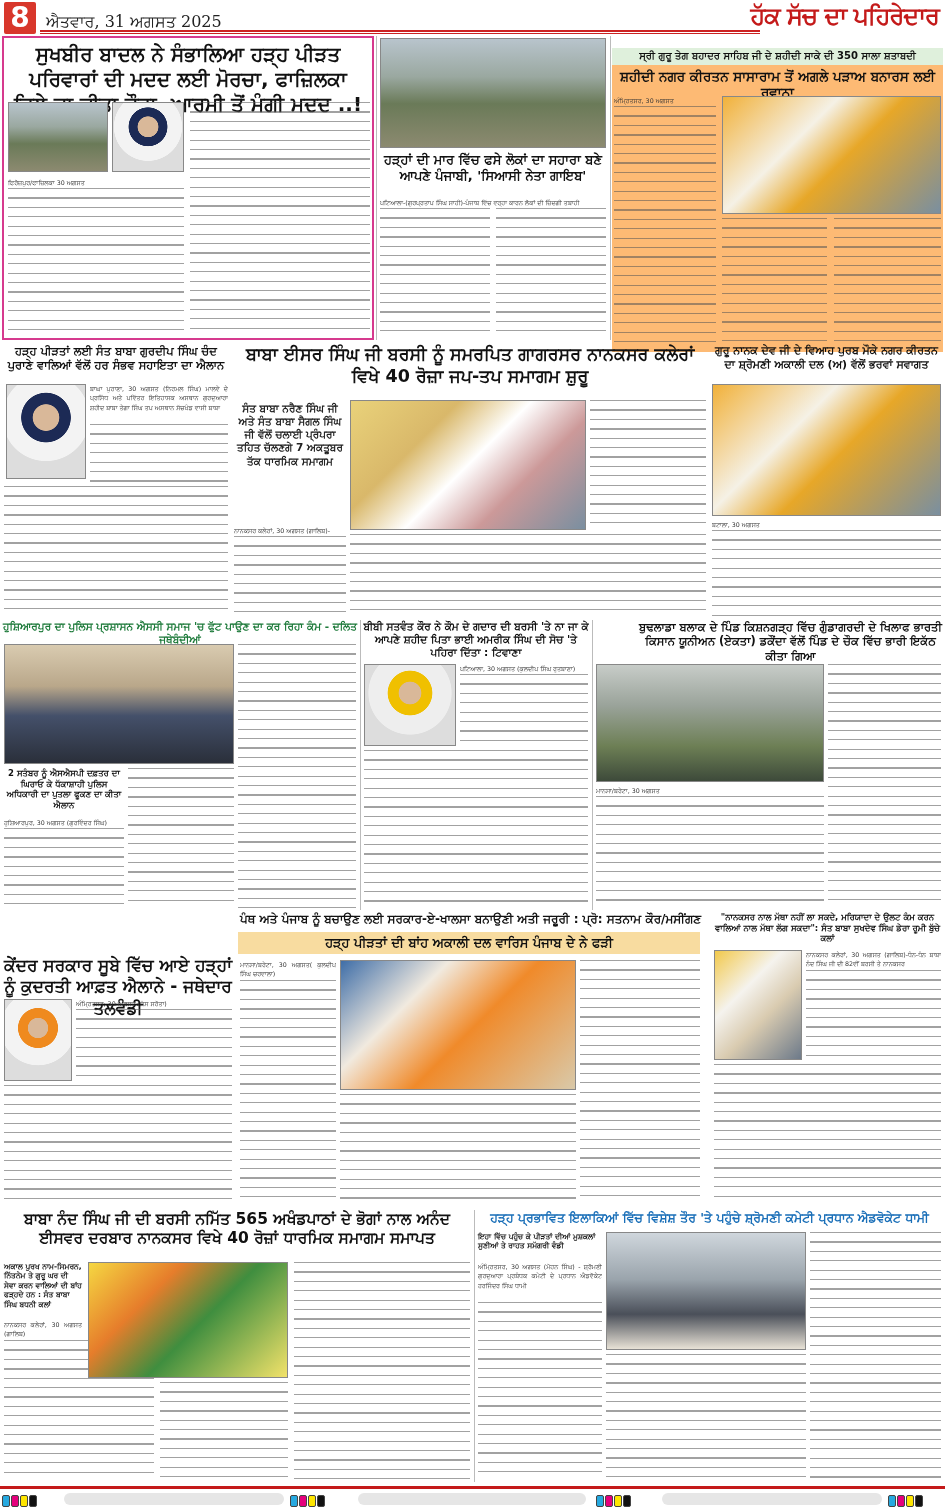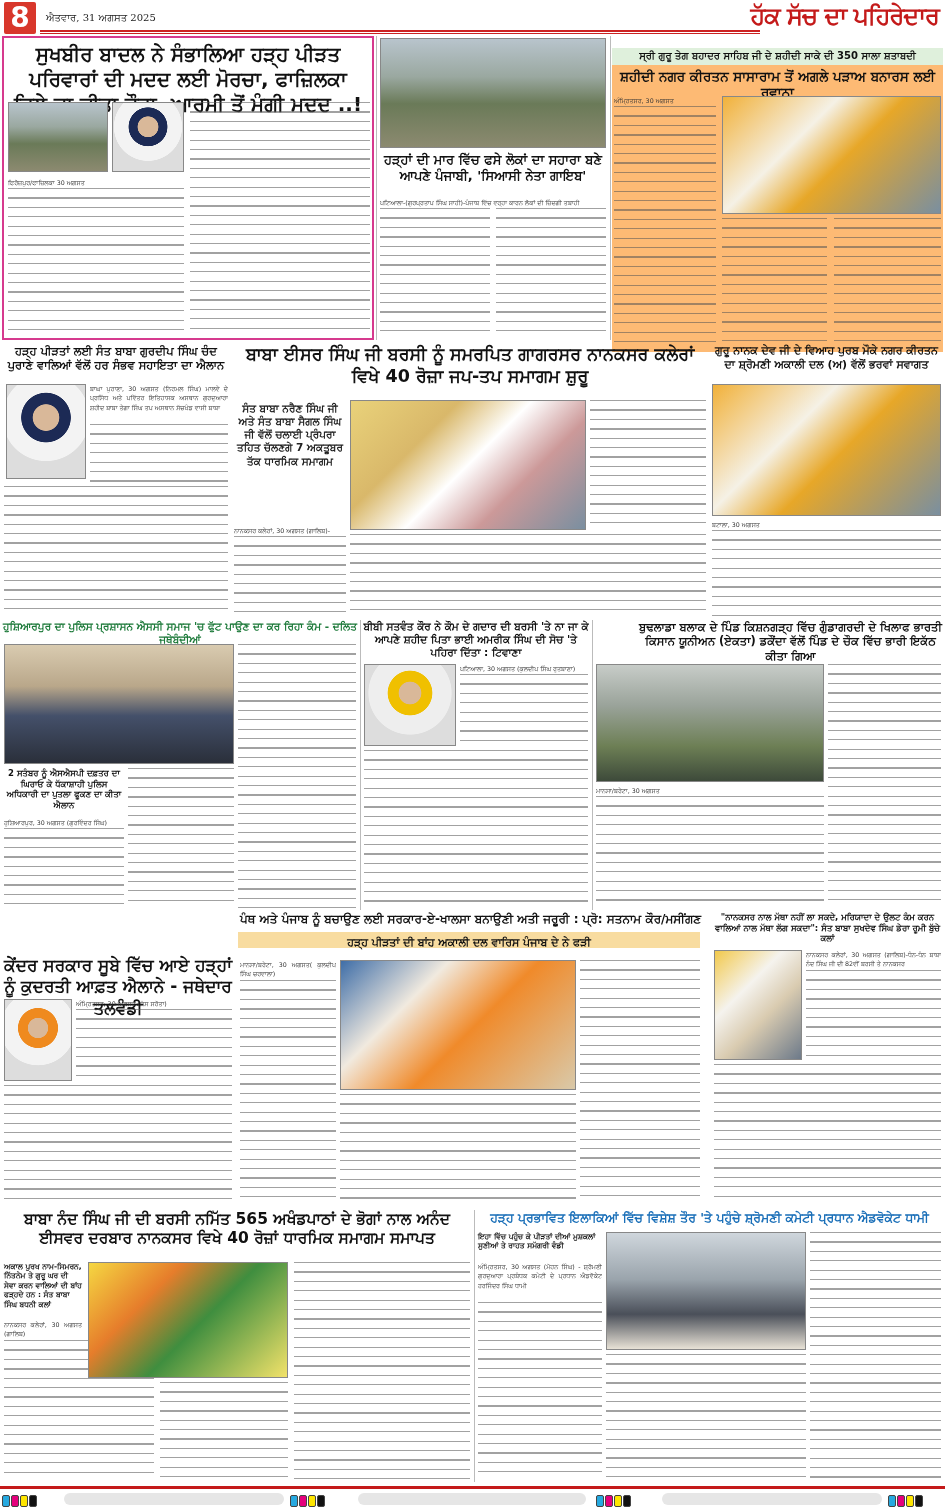--- a/index.html
+++ b/index.html
@@ -2,21 +2,21 @@
 <html><head>
 <meta charset="utf-8">
 <style>
   * { box-sizing: border-box; margin: 0; padding: 0; }
   html, body { width: 945px; height: 1507px; background: #fff; overflow: hidden; }
   body { font-family: "DejaVu Sans", sans-serif; color: #111; position: relative; }
   .abs { position: absolute; }
 
   
   .page-num { left: 4px; top: 2px; width: 32px; height: 32px; background: #d8372b; color: #fff; font-weight: bold; font-size: 28px; line-height: 32px; text-align: center; border-radius: 2px; }
-  .date { left: 46px; top: 12px; font-size: 10px; color: #222; font-family: "DejaVu Serif", serif; }
+  .date { left: 46px; top: 12px; font-size: 16px; color: #222; font-family: "DejaVu Serif", serif; }
   .masthead-rule { left: 40px; top: 30px; width: 720px; height: 4px; border-top: 2px solid #c22; border-bottom: 1px solid #c22; }
   .logo { right: 6px; top: 2px; font-size: 24px; font-weight: bold; color: #c41a1a; font-family: "DejaVu Sans", sans-serif; letter-spacing: -1px; }
   .pinkbox { border: 2px solid #d63a8e; }
   .hl { font-weight: bold; text-align: center; line-height: 1.25; color: #111; }
   .hl-green { color: #1d7a3a; }
   .hl-blue { color: #1a6fb8; }
   .hl-banner { background: #f8dca0; text-align: center; font-weight: bold; }
   .sub-green { background: #dff0dc; }
 
   .photo { background: linear-gradient(135deg, #8a9a7a 0%, #b7a98a 40%, #6f7f8f 100%); border: 1px solid #888; }
@@ -131,21 +131,21 @@
 <div class="abs" style="left:2px; top:955px; width:232px; height:250px;">
   <div class="hl" style="font-size:17px;">ਕੇਂਦਰ ਸਰਕਾਰ ਸੂਬੇ ਵਿੱਚ ਆਏ ਹੜ੍ਹਾਂ ਨੂੰ ਕੁਦਰਤੀ ਆਫ਼ਤ ਐਲਾਨੇ - ਜਥੇਦਾਰ ਤਲਵੰਡੀ</div>
   <div class="abs photo portrait" style="left:2px; top:44px; width:68px; height:82px; background:radial-gradient(circle at 50% 35%, #d9b899 0 16%, #ef8a1e 17% 32%, #f3f3f3 33% 60%, #ddd 61%);"></div>
   <div class="abs body-text" style="left:74px; top:44px; width:156px; height:10px;">ਅੰਮ੍ਰਿਤਸਰ, 30 ਅਗਸਤ (ਜੱਸ ਸਰੋਤਾ)</div>
   <div class="abs lines" style="left:74px; top:54px; width:156px; height:72px;"></div>
   <div class="abs lines" style="left:2px; top:130px; width:228px; height:118px;"></div>
 </div>
 
 <div class="abs" style="left:238px; top:912px; width:470px; height:294px;">
   <div class="hl" style="font-size:12px; text-align:left; padding-left:2px;">ਪੰਥ ਅਤੇ ਪੰਜਾਬ ਨੂੰ ਬਚਾਉਣ ਲਈ ਸਰਕਾਰ-ਏ-ਖਾਲਸਾ ਬਨਾਉਣੀ ਅਤੀ ਜਰੂਰੀ : ਪ੍ਰੋ: ਸਤਨਾਮ ਕੌਰ/ਮਸੀਂਗਣ</div>
-  <div class="abs hl-banner" style="left:0; top:20px; width:462px; height:16px; font-size:11px; line-height:22px;">ਹੜ੍ਹ ਪੀੜਤਾਂ ਦੀ ਬਾਂਹ ਅਕਾਲੀ ਦਲ ਵਾਰਿਸ ਪੰਜਾਬ ਦੇ ਨੇ ਫੜੀ</div>
+  <div class="abs hl-banner" style="left:0; top:20px; width:462px; height:22px; font-size:13px; line-height:22px;">ਹੜ੍ਹ ਪੀੜਤਾਂ ਦੀ ਬਾਂਹ ਅਕਾਲੀ ਦਲ ਵਾਰਿਸ ਪੰਜਾਬ ਦੇ ਨੇ ਫੜੀ</div>
   <div class="abs body-text" style="left:2px; top:48px; width:96px; height:20px;">ਮਾਨਸਾ/ਬਰੇਟਾ, 30 ਅਗਸਤ( ਕੁਲਦੀਪ ਸਿੰਘ ਚਰਵਾਲਾ)</div>
   <div class="abs lines" style="left:2px; top:68px; width:96px; height:224px;"></div>
   <div class="abs photo ceremony" style="left:102px; top:48px; width:236px; height:130px;"></div>
   <div class="abs lines" style="left:102px; top:182px; width:236px; height:110px;"></div>
   <div class="abs lines" style="left:342px; top:48px; width:120px; height:244px;"></div>
 </div>
 
 <div class="abs" style="left:712px; top:912px; width:231px; height:294px;">
   <div class="hl" style="font-size:8.5px;">"ਨਾਨਕਸਰ ਨਾਲ ਮੱਥਾ ਨਹੀਂ ਲਾ ਸਕਦੇ, ਮਰਿਯਾਦਾ ਦੇ ਉਲਟ ਕੰਮ ਕਰਨ ਵਾਲਿਆਂ ਨਾਲ ਮੱਥਾ ਲੱਗ ਸਕਦਾ": ਸੰਤ ਬਾਬਾ ਸੁਖਦੇਵ ਸਿੰਘ ਡੇਰਾ ਰੂਮੀ ਬੁੱਚੇ ਕਲਾਂ</div>
   <div class="abs photo ceremony" style="left:2px; top:38px; width:88px; height:110px; background:linear-gradient(135deg,#f2c94c 0%,#f5f3ee 35%,#d9cbb0 60%,#6d7a8a 100%);"></div>

